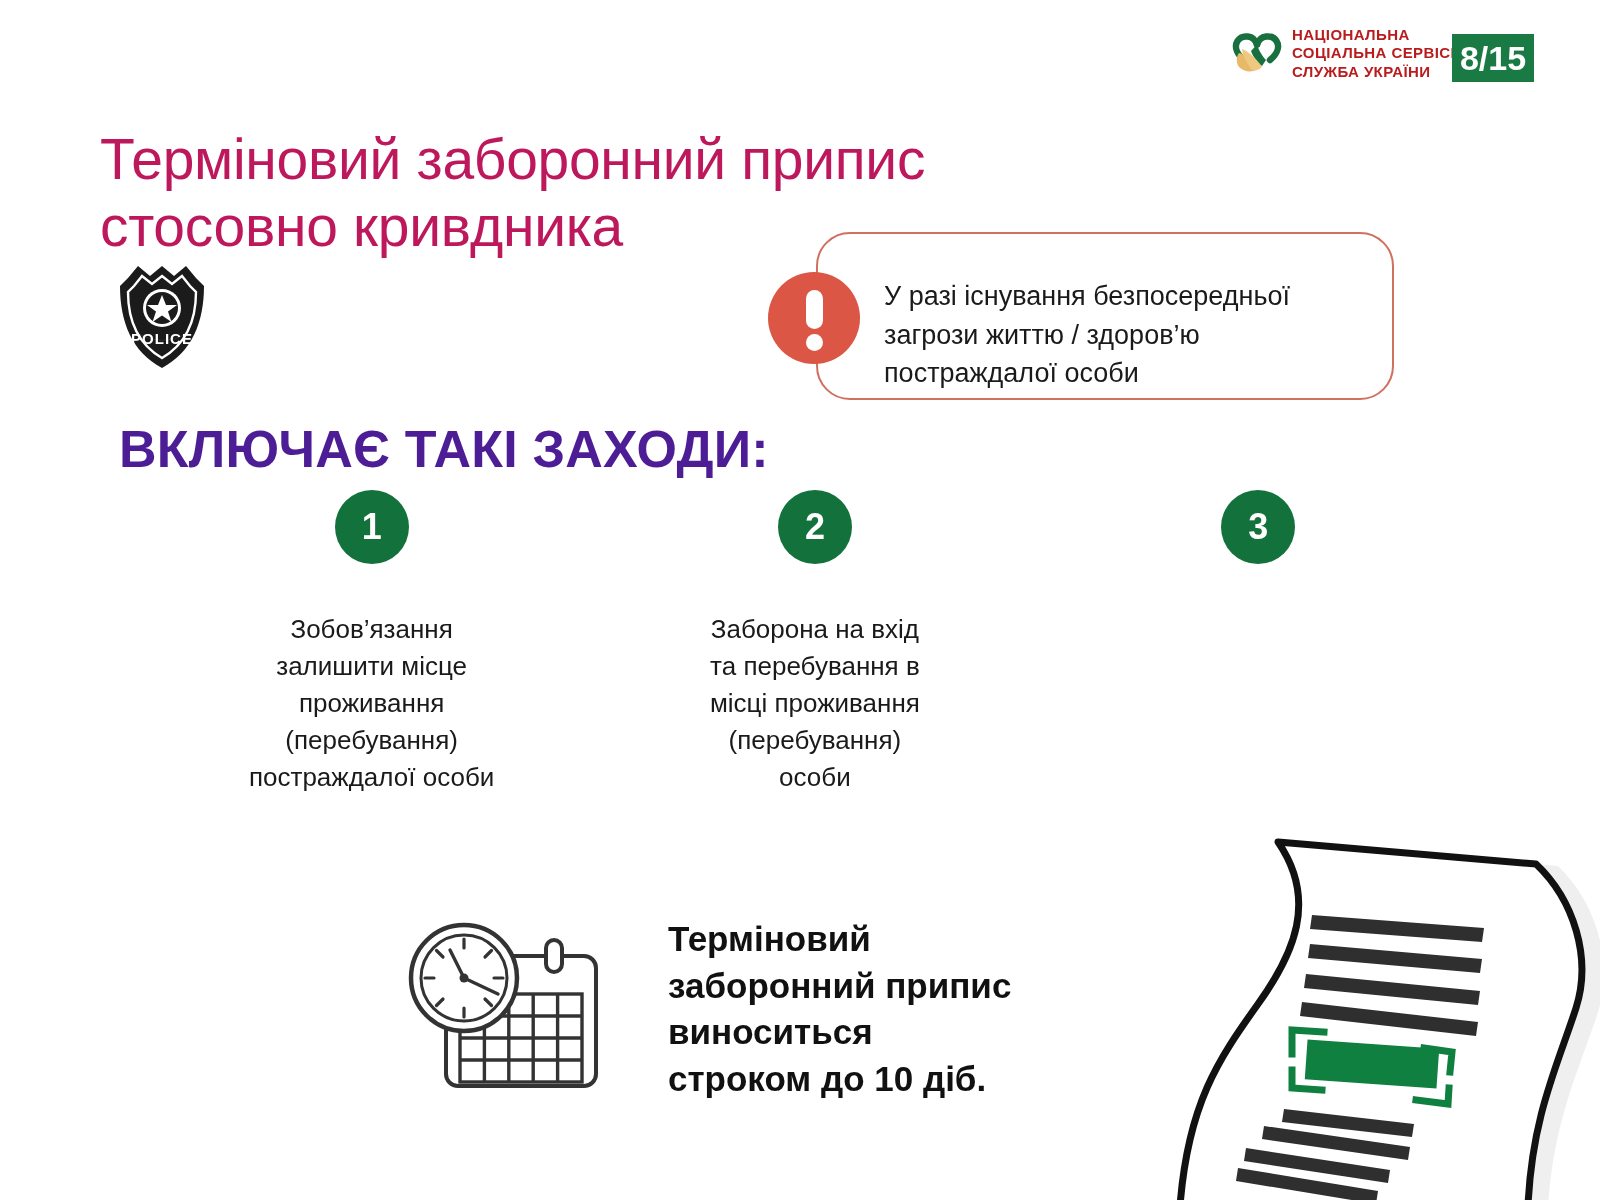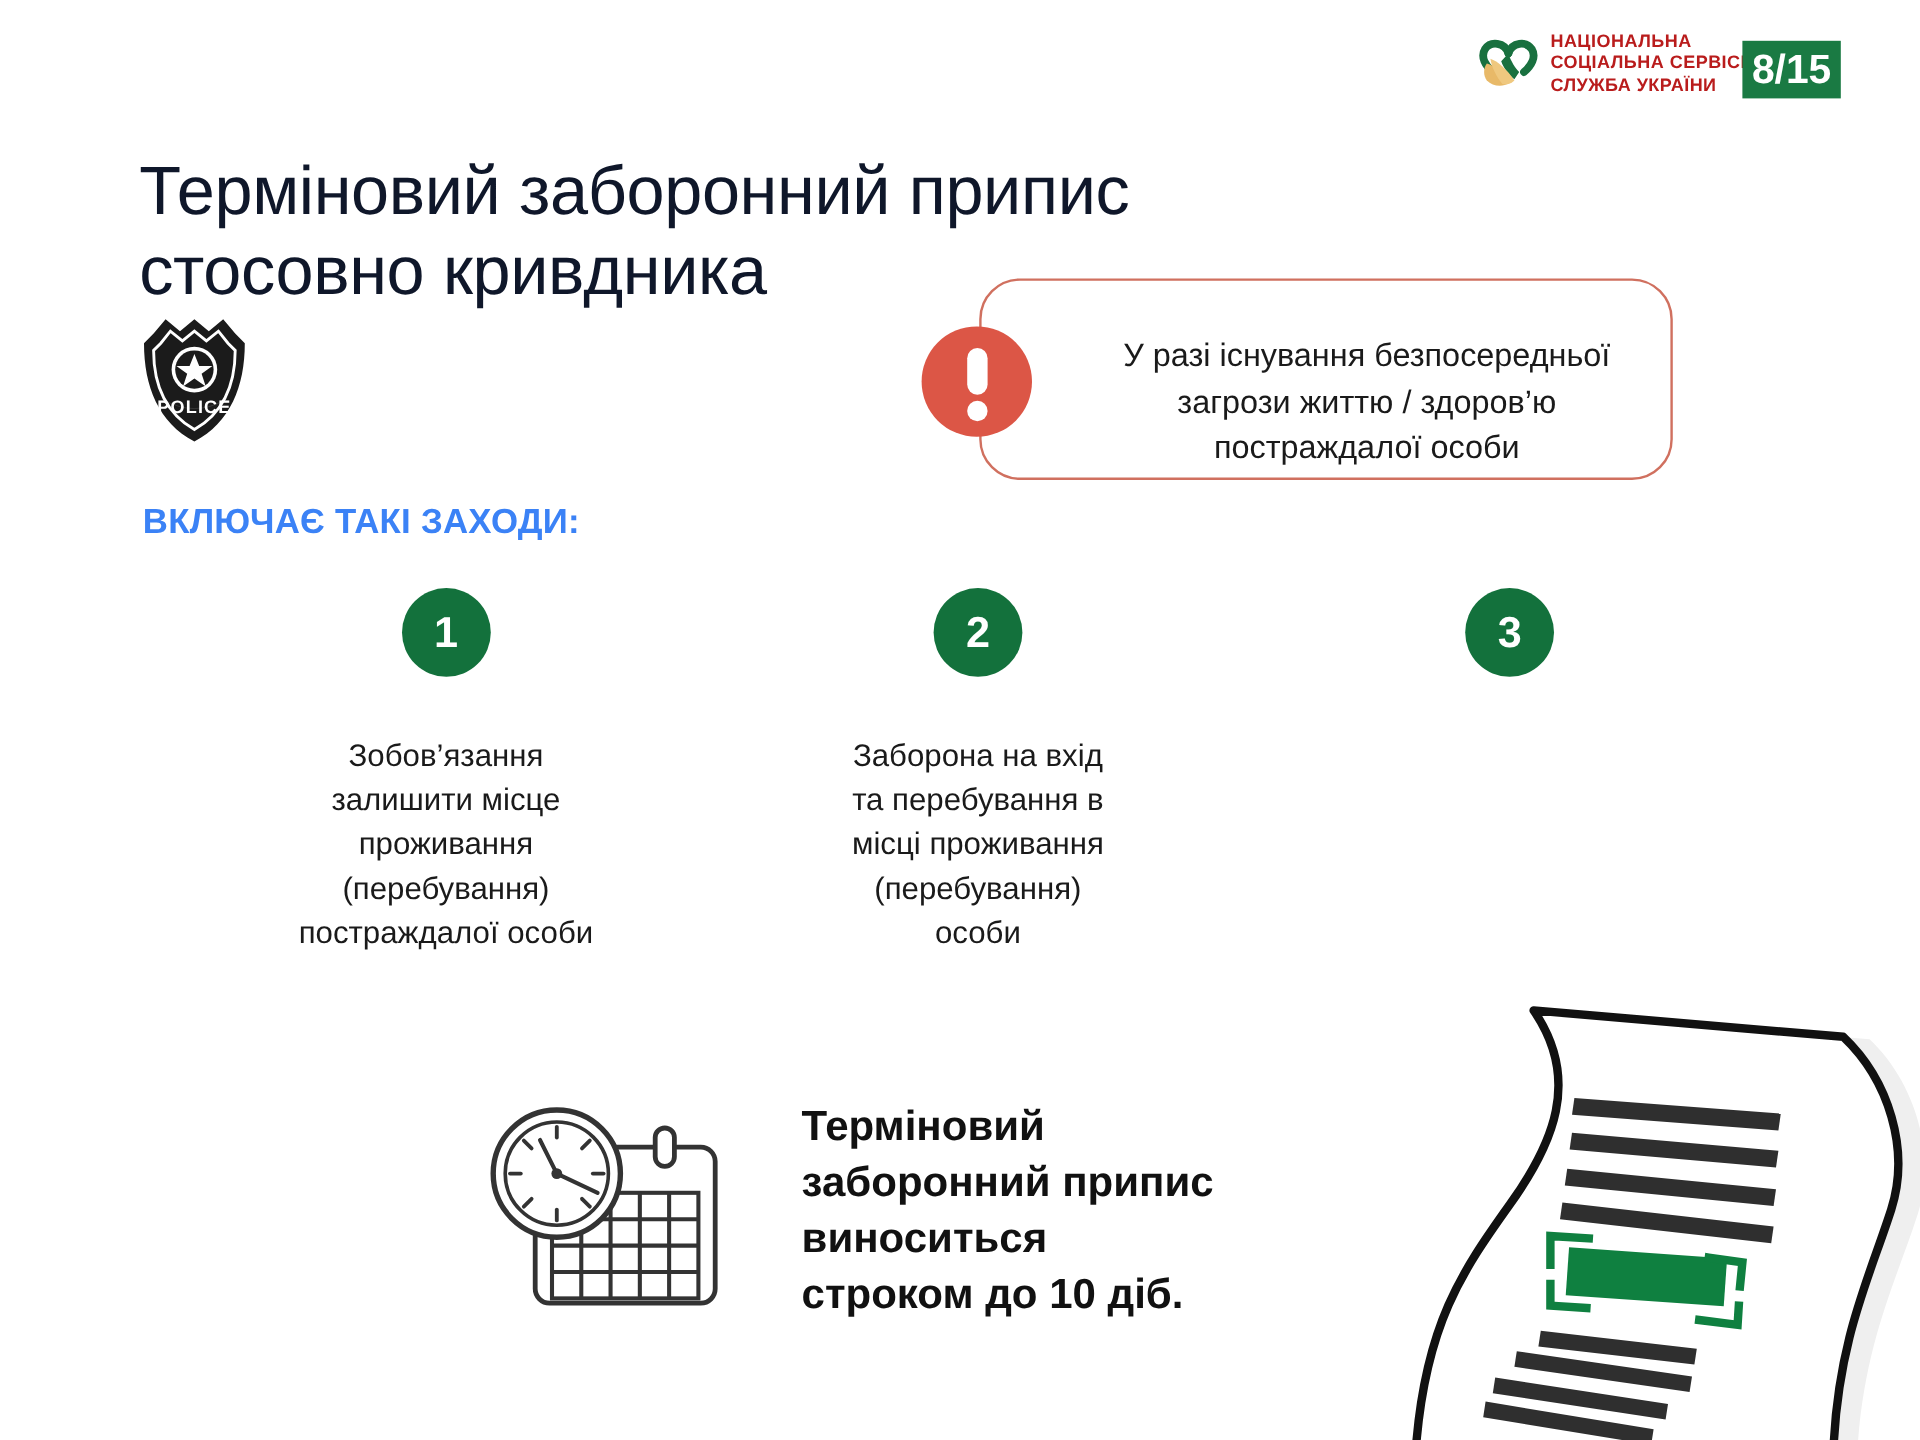--- a/index.html
+++ b/index.html
@@ -56,27 +56,27 @@
     font-size: 34px;
     font-weight: bold;
     letter-spacing: 0px;
     line-height: 1;
   }
 
   
   .page-title {
     position: absolute;
     top: 88px;
-    left: 116px;
+    left: 100px;
     width: 1050px;
     font-size: 57px;
     font-weight: normal;
     line-height: 1.17;
     letter-spacing: -0.3px;
-    color: #0f172a;
+    color: #be185d;
     white-space: pre-line;
   }
 
   
   .police-note {
     position: absolute;
     top: 262px;
     left: 116px;
     width: 620px;
     display: flex;
@@ -133,32 +133,31 @@
   }
   .alert-text {
     position: absolute;
     top: 277px;
     left: 884px;
     width: 510px;
     font-size: 27px;
     line-height: 1.43;
     color: #1a1a1a;
     white-space: pre-line;
-    text-align: center;
   }
 
   
   .section-heading {
     position: absolute;
     top: 419px;
     left: 119px;
-    font-size: 29px;
+    font-size: 52px;
     font-weight: bold;
     letter-spacing: 0.2px;
-    color: #3b82f6;
+    color: #4c1d95;
   }
 
   
   .measures {
     position: absolute;
     top: 490px;
     left: 150px;
     width: 1330px;
     display: flex;
     align-items: flex-start;

